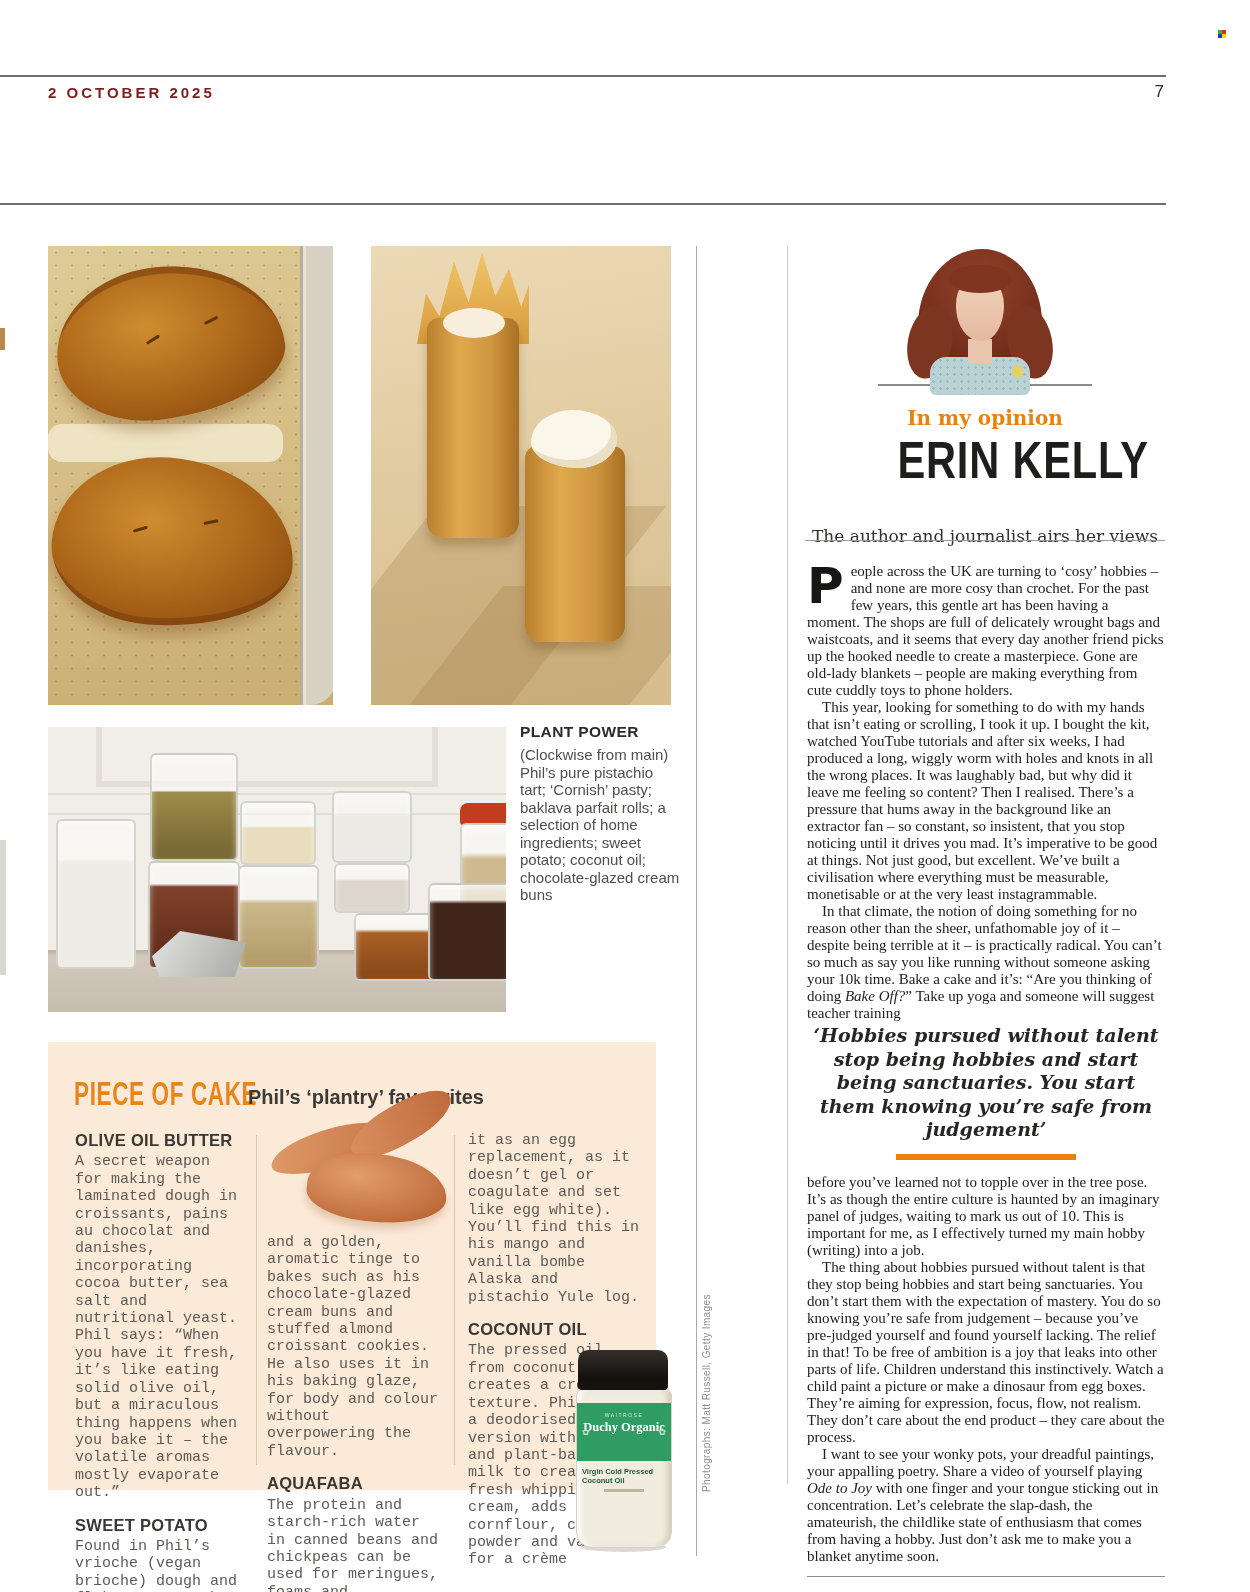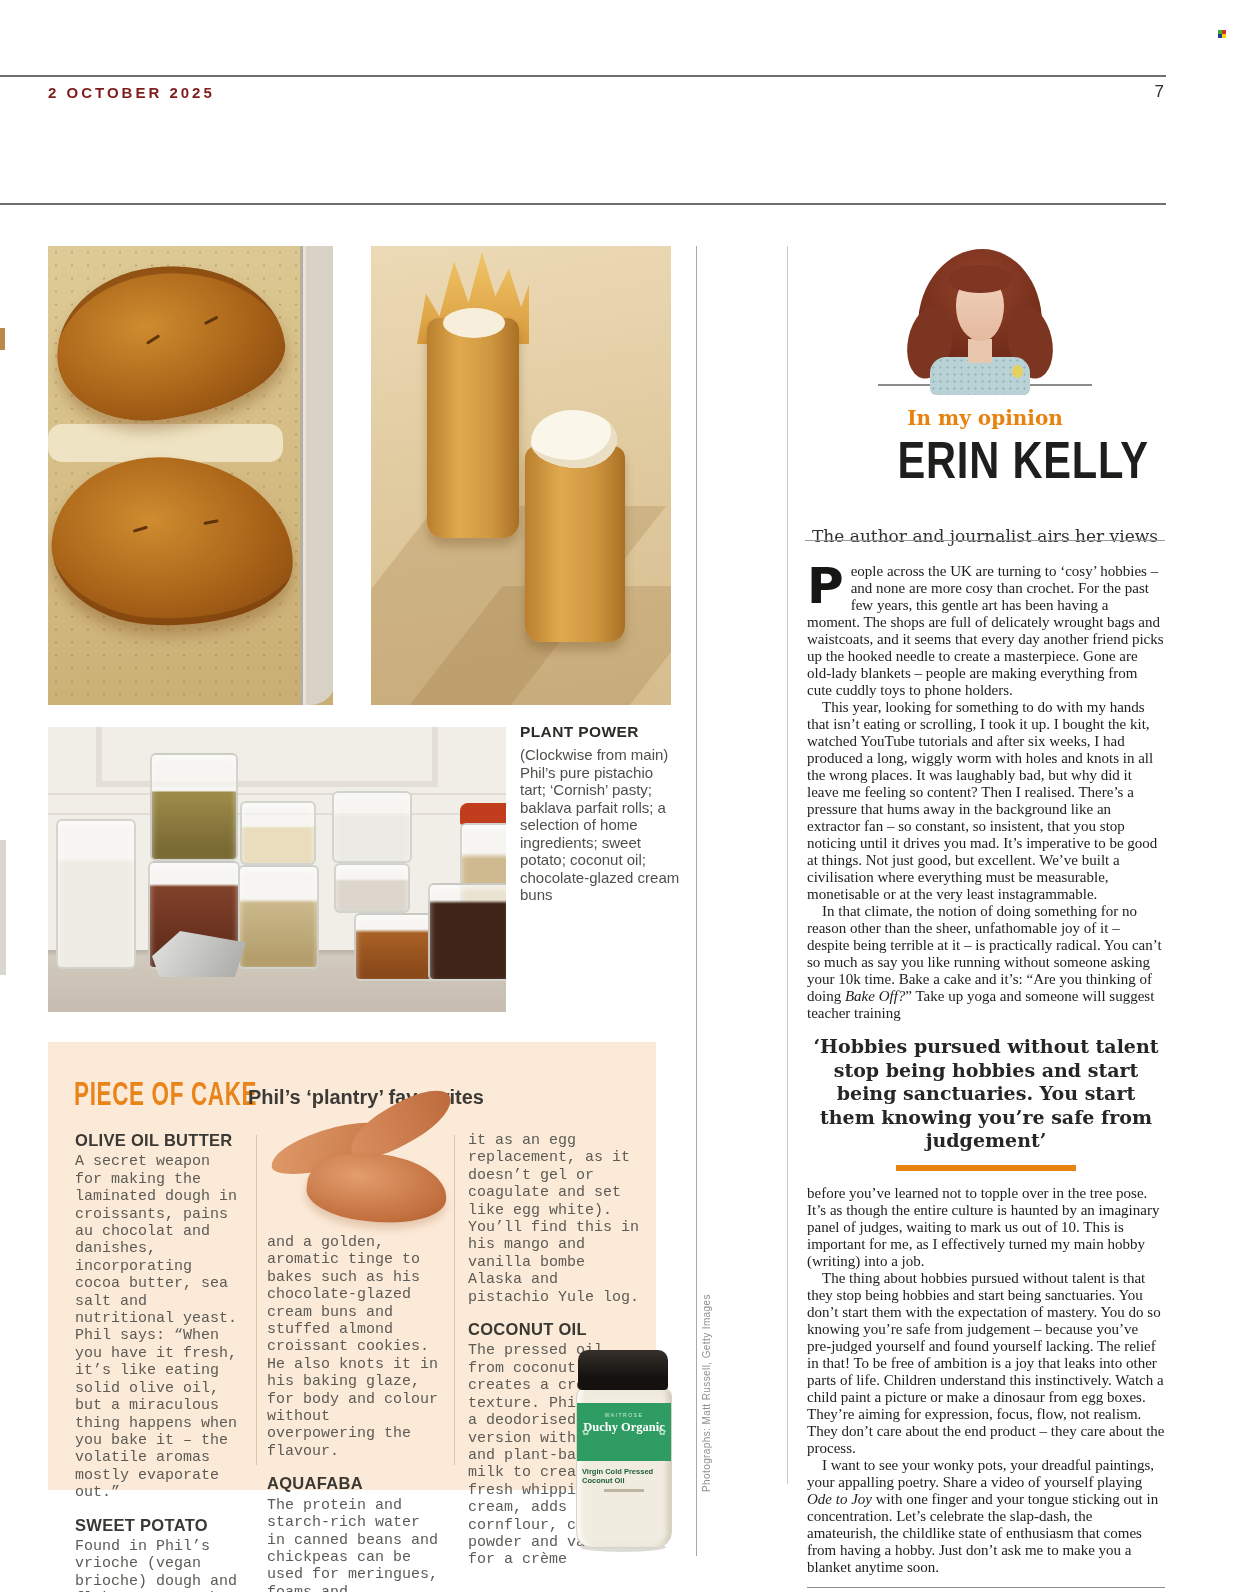--- a/index.html
+++ b/index.html
@@ -139,22 +139,22 @@
   .standfirst{position:absolute;left:0;top:262px;width:390px;text-align:center;
       font-family:"DejaVu Serif",serif;font-size:17px;color:#30302e;margin-top:21px;}
   .head-rule{position:absolute;left:15px;top:297px;width:360px;height:1px;background:#9a9a98;}
 
   .article{position:absolute;left:17px;top:320px;width:358px;
       font-family:"Liberation Serif",serif;font-size:15px;line-height:17px;color:#212120;}
   .op-para{margin:0;}
   .op-para.indent{text-indent:15px;}
   .dropcap{float:left;font-family:"DejaVu Sans",sans-serif;font-weight:bold;font-size:50px;
       line-height:41px;padding:3px 7px 0 0;color:#161614;}
-  .pullquote{margin:13px auto 0;width:352px;text-align:center;font-family:"DejaVu Serif",serif;
-      font-weight:bold;font-size:19px;line-height:23.5px;color:#262624;}
+  .pullquote{margin:2px auto 0;width:352px;text-align:center;font-family:"DejaVu Serif",serif;
+      font-weight:bold;font-size:19px;line-height:23.5px;color:#262624;font-style:italic;}
   .quote-bar{width:180px;height:6px;background:#e8820e;margin:12px auto 14px;}
   .foot-rule{margin-top:11px;width:358px;height:1px;background:#8c8c8a;}
 </style>
 </head>
 <body>
 
 <div class="page">
 
   <div class="abs header-rule"></div>
   <div class="abs masthead-date">2 OCTOBER 2025</div>
@@ -232,21 +232,21 @@
         <p class="pc-para">A secret weapon for making the laminated dough in croissants, pains au chocolat and danishes, incorporating cocoa butter, sea salt and nutritional yeast. Phil says: “When you have it fresh, it’s like eating solid olive oil, but a miraculous thing happens when you bake it – the volatile aromas mostly evaporate out.”</p>
         <div class="pc-heading">SWEET POTATO</div>
         <p class="pc-para">Found in Phil’s vrioche (vegan brioche) dough and flaky pastry, the starchy veg adds moisture</p>
       </div>
     <div class="pc-col pc-col2" id="pc-col2">
         <div class="sweetpot">
           <span class="potato potato-a"></span>
           <span class="potato potato-b"></span>
           <span class="potato potato-c"></span>
         </div>
-        <p class="pc-para">and a golden, aromatic tinge to bakes such as his chocolate-glazed cream buns and stuffed almond croissant cookies. He also knots it in his baking glaze, for body and colour without overpowering the flavour.</p>
+        <p class="pc-para">and a golden, aromatic tinge to bakes such as his chocolate-glazed cream buns and stuffed almond croissant cookies. He also uses it in his baking glaze, for body and colour without overpowering the flavour.</p>
         <div class="pc-heading">AQUAFABA</div>
         <p class="pc-para">The protein and starch-rich water in canned beans and chickpeas can be used for meringues, foams and mayonnaises (Phil doesn’t see</p>
       </div>
     <div class="pc-col pc-col3" id="pc-col3">
         <p class="pc-para">it as an egg replacement, as it doesn’t gel or coagulate and set like egg white). You’ll find this in his mango and vanilla bombe Alaska and pistachio Yule log.</p>
         <div class="pc-heading">COCONUT OIL</div>
         <p class="pc-para">The pressed oil from coconut flesh creates a creamy texture. Phil uses a deodorised version with sugar and plant-based milk to create a fresh whipping cream, adds cornflour, custard powder and vanilla for a crème <span class="jar-float"></span>pâtissière, and combines the two for the crème diplomat in his tarte Tropézienne.</p>
       </div>
   </div>
 

